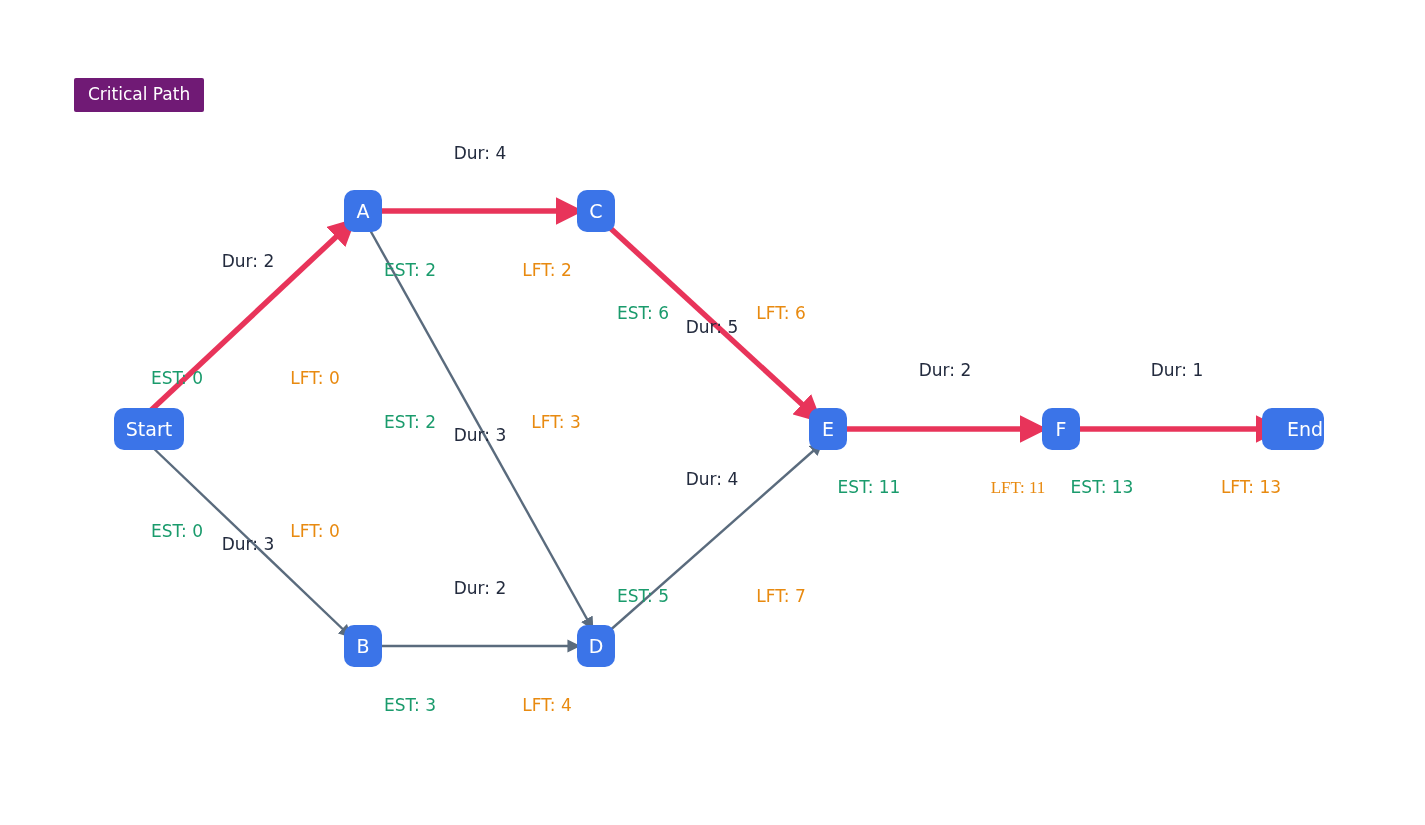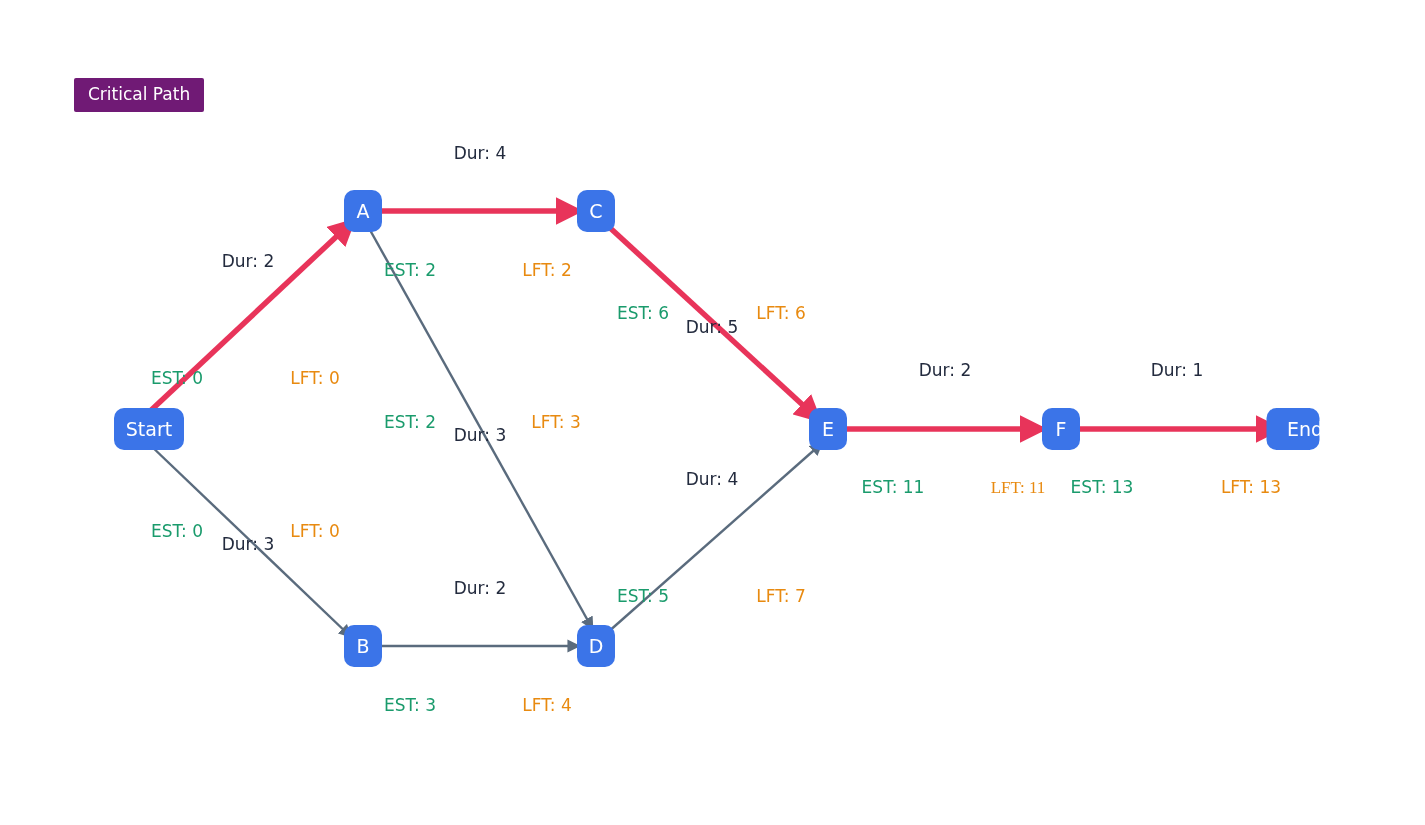--- a/index.html
+++ b/index.html
@@ -103,32 +103,32 @@
   </svg>
 
   <div id="node-layer">
       <div class="node" style="left: 149px; top: 429px; width: 70px; height: 42px;">Start</div>
       <div class="node" style="left: 363px; top: 211px; width: 38px; height: 42px;">A</div>
       <div class="node" style="left: 363px; top: 646px; width: 38px; height: 42px;">B</div>
       <div class="node" style="left: 596px; top: 211px; width: 38px; height: 42px;">C</div>
       <div class="node" style="left: 596px; top: 646px; width: 38px; height: 42px;">D</div>
       <div class="node" style="left: 828px; top: 429px; width: 38px; height: 42px;">E</div>
       <div class="node" style="left: 1061px; top: 429px; width: 38px; height: 42px;">F</div>
-      <div class="node" style="left: 1293px; top: 429px; width: 53px; height: 42px; padding-left: 24px;">End</div>
+      <div class="node" style="left: 1293px; top: 429px; width: 62px; height: 42px; padding-left: 24px;">End</div>
     </div>
   <div id="label-layer">
       <div class="lbl lbl-est" style="left: 410px; top: 270px;">EST: 2</div>
       <div class="lbl lbl-lft" style="left: 547px; top: 270px;">LFT: 2</div>
       <div class="lbl lbl-est" style="left: 643px; top: 313px;">EST: 6</div>
       <div class="lbl lbl-lft" style="left: 781px; top: 313px;">LFT: 6</div>
       <div class="lbl lbl-est" style="left: 177px; top: 378px;">EST: 0</div>
       <div class="lbl lbl-lft" style="left: 315px; top: 378px;">LFT: 0</div>
       <div class="lbl lbl-est" style="left: 410px; top: 422px;">EST: 2</div>
       <div class="lbl lbl-lft" style="left: 556px; top: 422px;">LFT: 3</div>
-      <div class="lbl lbl-est" style="left: 869px; top: 487px; margin-left: 24px;">EST: 11</div>
+      <div class="lbl lbl-est" style="left: 869px; top: 487px;">EST: 11</div>
       <div class="lbl lbl-lft" style="left: 1018px; top: 487px; font-family: Liberation Serif, serif;">LFT: 11</div>
       <div class="lbl lbl-est" style="left: 1102px; top: 487px;">EST: 13</div>
       <div class="lbl lbl-lft" style="left: 1251px; top: 487px;">LFT: 13</div>
       <div class="lbl lbl-est" style="left: 177px; top: 531px;">EST: 0</div>
       <div class="lbl lbl-lft" style="left: 315px; top: 531px;">LFT: 0</div>
       <div class="lbl lbl-est" style="left: 643px; top: 596px;">EST: 5</div>
       <div class="lbl lbl-lft" style="left: 781px; top: 596px;">LFT: 7</div>
       <div class="lbl lbl-est" style="left: 410px; top: 705px;">EST: 3</div>
       <div class="lbl lbl-lft" style="left: 547px; top: 705px;">LFT: 4</div>
     </div>

